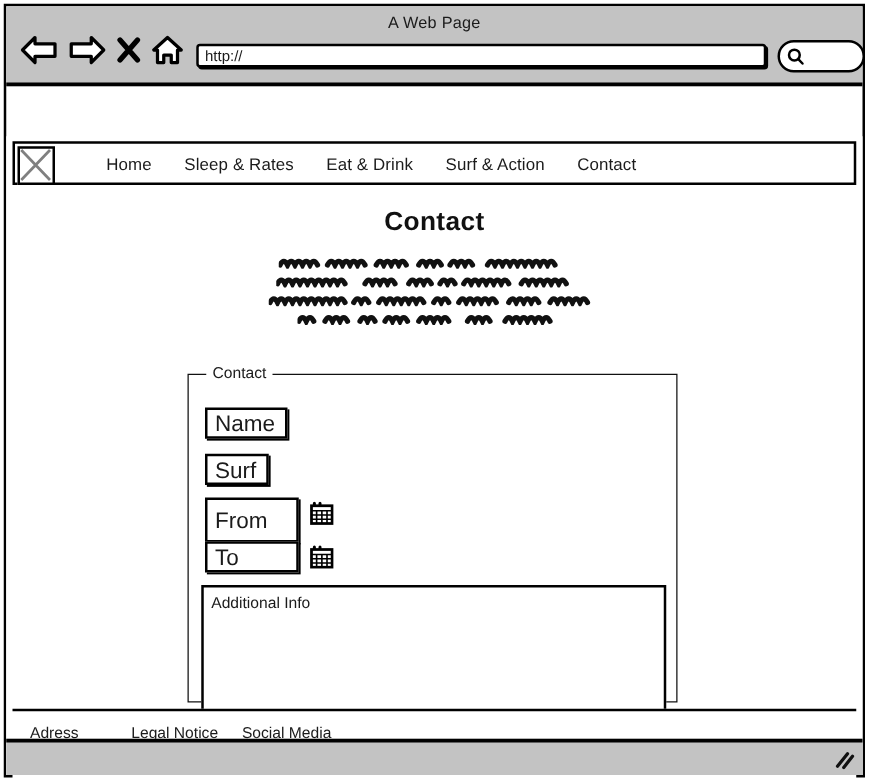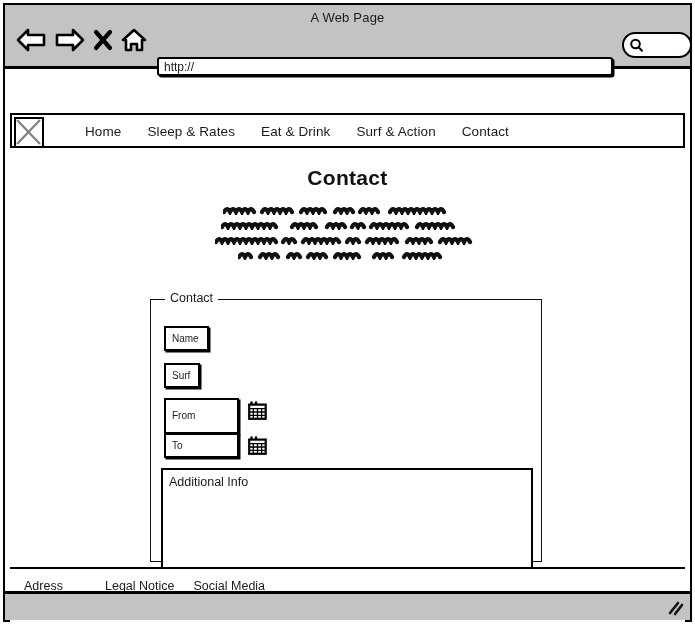--- a/index.html
+++ b/index.html
@@ -69,21 +69,20 @@
     position: absolute;
     left: 152px;
     top: 30px;
     width: 456px;
     height: 19px;
     box-sizing: border-box;
     background: #ffffff;
     border: 2px solid #000;
     border-radius: 3px;
     box-shadow: 1.5px 1.5px 0 0 #000;
-    margin-top: 22px;
   }
   .url-text {
     position: absolute;
     left: 5px;
     top: 1px;
     font-size: 12px;
     color: #1b1b1b;
     line-height: 15px;
   }
 
@@ -199,21 +198,21 @@
     font-size: 12.5px;
     color: #1b1b1b;
   }
 
   .txt-field {
     position: absolute;
     box-sizing: border-box;
     border: 2.5px solid #000;
     background: #ffffff;
     box-shadow: 1.5px 1.5px 0 0 #000;
-    font-size: 10px;
+    font-size: 18px;
     color: #1b1b1b;
     line-height: 1;
     display: flex;
     align-items: center;
     padding-left: 6px;
     text-align: right;
   }
   .field-name  { left: 13px; top: 26px; height: 25px; padding-right: 8px; }
   .field-email { left: 13px; top: 63px; height: 25px; padding-right: 8px; }
   .field-from  { left: 13px; top: 98px; width: 75px; height: 36px; }

